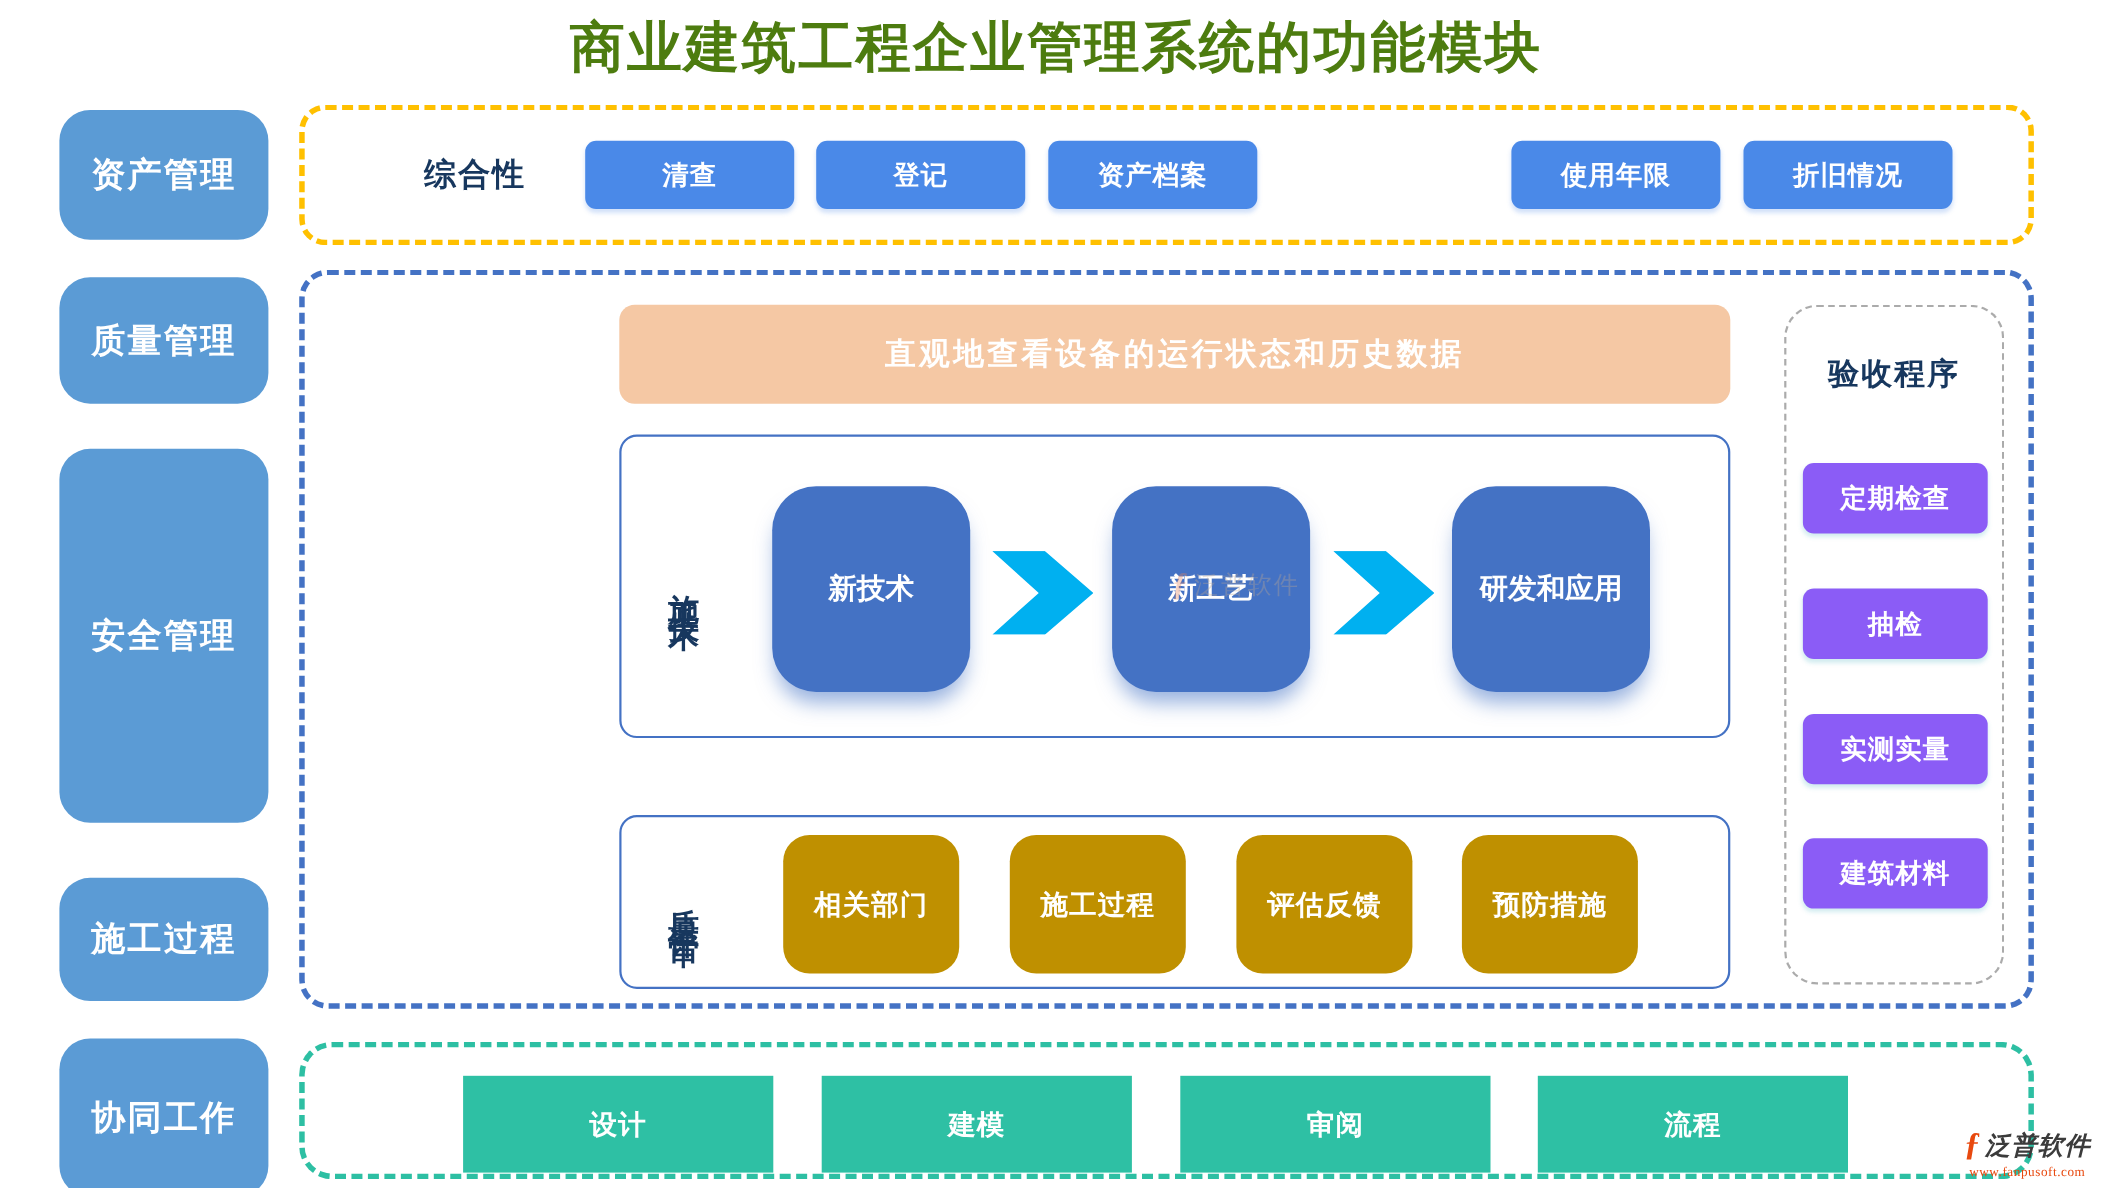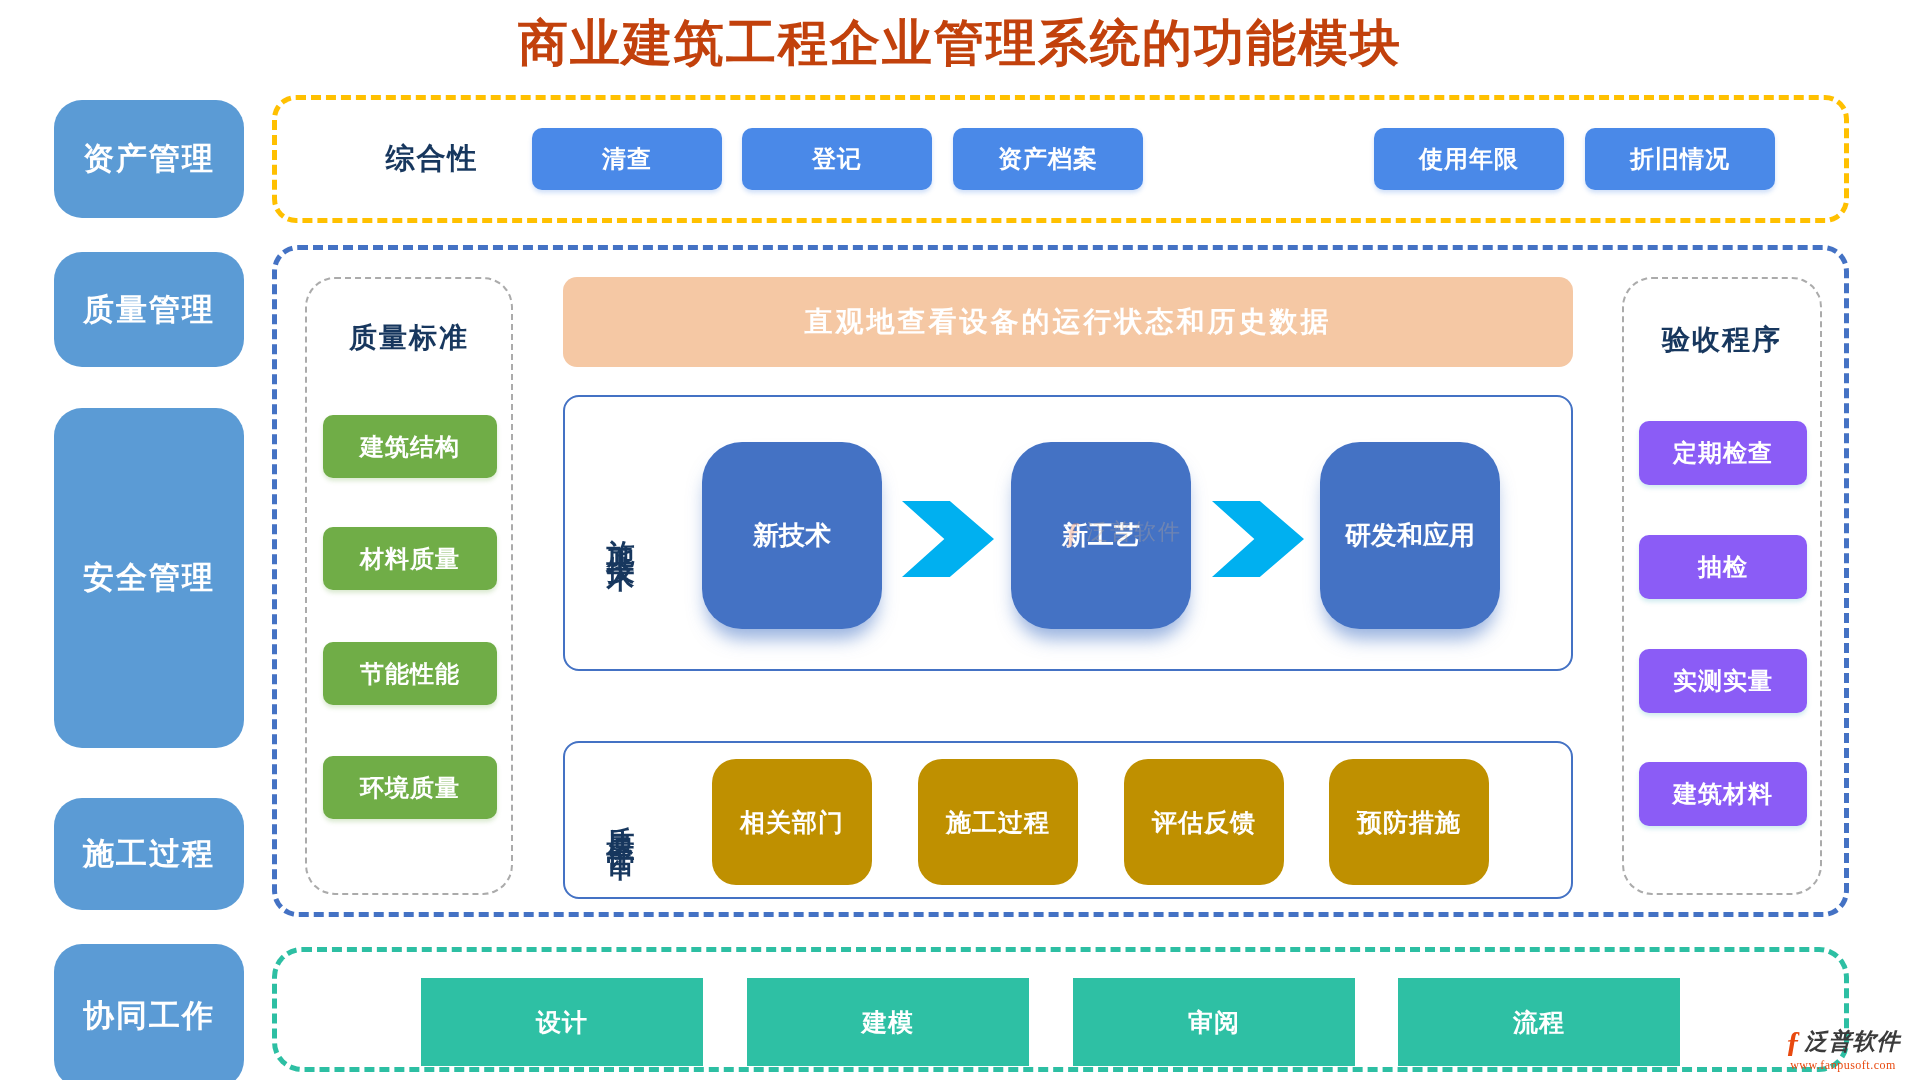--- a/index.html
+++ b/index.html
@@ -1,19 +1,19 @@
 <!DOCTYPE html>
 <html><head>
 <meta charset="utf-8">
 <style>
   html,body{margin:0;padding:0;background:#ffffff;}
   #page{position:relative;width:1920px;height:1080px;background:#ffffff;overflow:hidden;
         font-family:"Liberation Serif","DejaVu Serif",serif;}
   #page-title{position:absolute;top:10px;left:0;width:1920px;text-align:center;
-      font-size:50px;font-weight:bold;color:#c2410c;letter-spacing:2px;}
+      font-size:50px;font-weight:bold;color:#4d7c0f;letter-spacing:2px;}
 
   
   .side-box{position:absolute;left:54px;width:190px;background:#5B9BD5;color:#fff;
       border-radius:28px;display:flex;align-items:center;justify-content:center;
       font-size:31px;font-weight:600;letter-spacing:2px;}
 
   
   .sec{position:absolute;left:272px;width:1577px;box-sizing:border-box;background:#fff;}
   .sec-asset{top:95px;height:128px;border:5px dashed #FFC000;border-radius:24px;}
   .sec-main{top:245px;height:672px;border:5px dashed #4472C4;border-radius:26px;}
@@ -80,27 +80,20 @@
     <div class="sec-label" style="left:55px;top:0;height:118px;display:flex;align-items:center;width:200px;justify-content:center;">综合性</div>
     <div class="btn btn-blue" style="left:255px">清查</div>
     <div class="btn btn-blue" style="left:465px">登记</div>
     <div class="btn btn-blue" style="left:676px">资产档案</div>
     <div class="btn btn-blue" style="left:1097px">使用年限</div>
     <div class="btn btn-blue" style="left:1308px">折旧情况</div>
   </div>
 
   <div class="sec sec-main">
 
-    <div class="inner-dash" style="left:28px;width:208px;">
-      <div class="inner-title" style="top:40px">质量标准</div>
-      <div class="btn btn-green" style="top:136px">建筑结构</div>
-      <div class="btn btn-green" style="top:248px">材料质量</div>
-      <div class="btn btn-green" style="top:363px">节能性能</div>
-      <div class="btn btn-green" style="top:477px">环境质量</div>
-    </div>
 
     <div class="banner">直观地查看设备的运行状态和历史数据</div>
 
     <div class="flow" style="top:145px;height:276px;">
       <div class="flow-label">施工技术</div>
       <div class="step" style="left:137px">新技术</div>
       <div class="chevron" style="left:337px"></div>
       <div class="step" style="left:446px">新工艺</div>
       <div class="chevron" style="left:647px"></div>
       <div class="step" style="left:755px">研发和应用</div>

